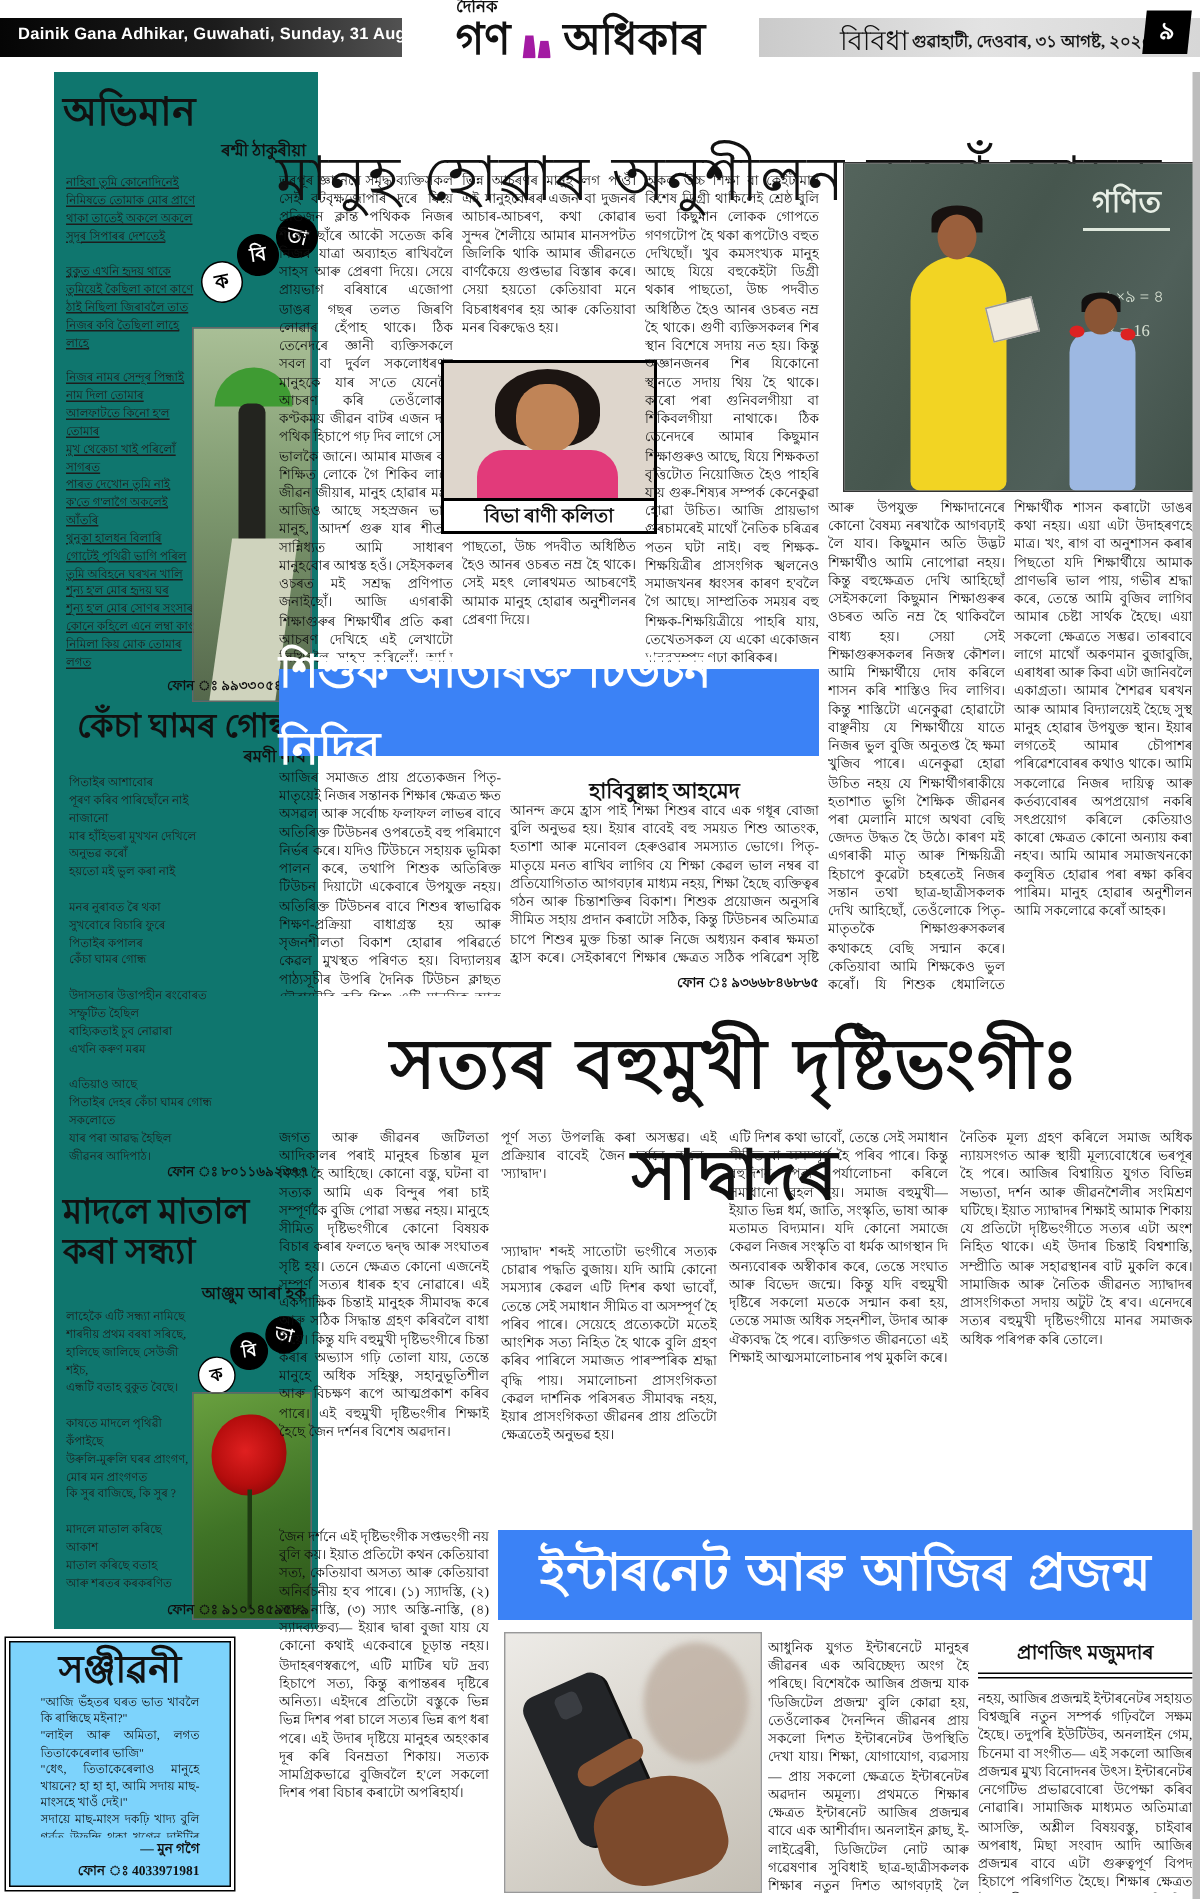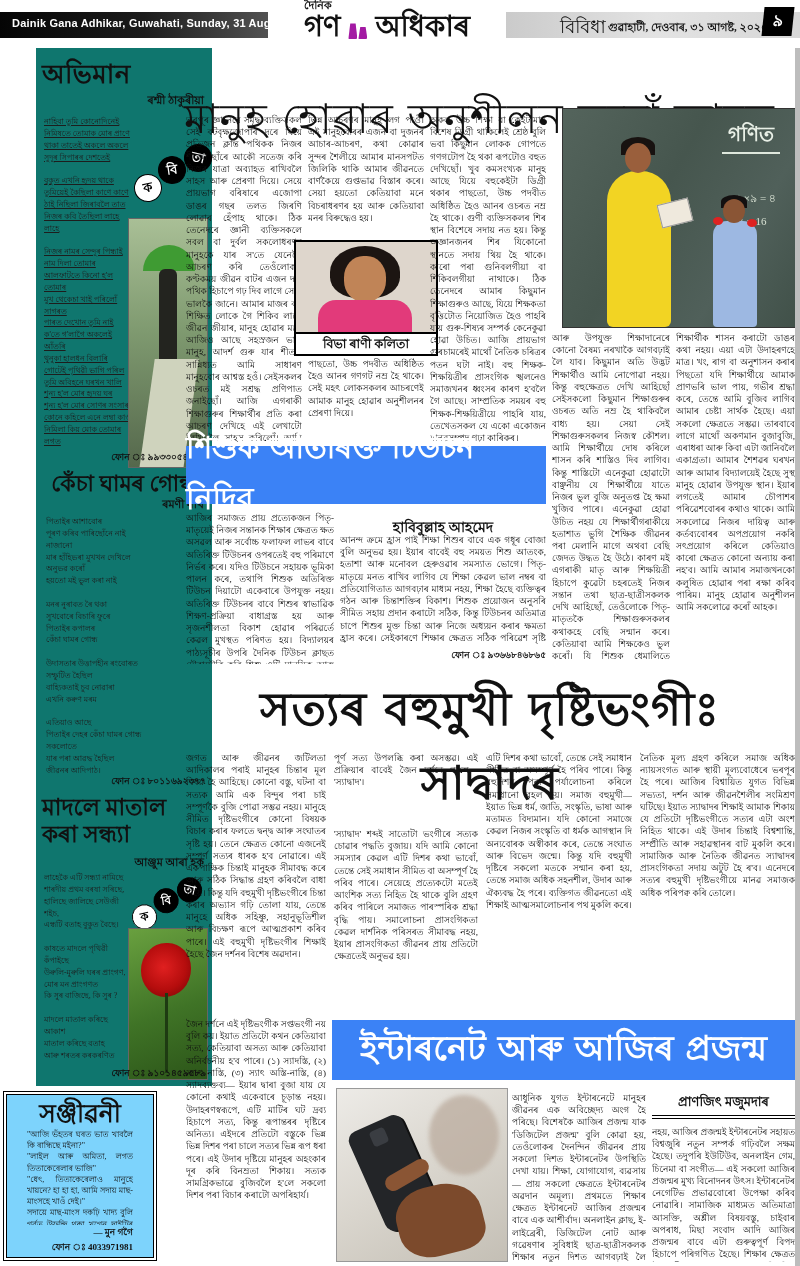--- a/index.html
+++ b/index.html
@@ -269,21 +269,21 @@
   <div class="abs col" style="left:186px;top:114px;width:116px;height:328px;">ভৰপূৰ জ্ঞানেৰে সমৃদ্ধ ব্যক্তিসকল সেই বটবৃক্ষজোপাৰ দৰে যিয়ে প্ৰতিজন ক্লান্ত পথিকক নিজৰ শীতল ছাঁৰে আকৌ সতেজ কৰি নিজৰ যাত্ৰা অব্যাহত ৰাখিবলৈ সাহস আৰু প্ৰেৰণা দিয়ে। সেয়ে প্ৰায়ভাগ বৰিষাৰে এজোপা ডাঙৰ গছৰ তলত জিৰণি লোৱাৰ হেঁপাহ থাকে। ঠিক তেনেদৰে জ্ঞানী ব্যক্তিসকলে সবল বা দুৰ্বল সকলোধৰণৰ মানুহকে যাৰ স'তে যেনেকৈ আচৰণ কৰি তেওঁলোকক কণ্টকময় জীৱন বাটৰ এজন দক্ষ পথিক হিচাপে গঢ় দিব লাগে সেয়া ভালকৈ জানে। আমাৰ মাজৰ বহু শিক্ষিত লোকে গৈ শিকিব লাগে জীৱন জীয়াৰ, মানুহ হোৱাৰ মন্ত্ৰ। আজিও আছে সহস্ৰজন ভাল মানুহ, আদৰ্শ গুৰু যাৰ শীতল সান্নিধ্যত আমি সাধাৰণ মানুহবোৰ আশ্বস্ত হওঁ। সেইসকলৰ ওচৰত মই সশ্ৰদ্ধ প্ৰণিপাত জনাইছোঁ। আজি এগৰাকী শিক্ষাগুৰুৰ শিক্ষাৰ্থীৰ প্ৰতি কৰা আচৰণ দেখিহে এই লেখাটো লিখিবলৈ সাহস কৰিলোঁ। আমি আমাৰ দৈনন্দিন জীৱনত</div>
   <div class="abs col" style="left:308px;top:114px;width:116px;height:122px;">ভিন্ন আচৰণৰ মানুহ লগ পাওঁ। এই মানুহবোৰৰ এজন বা দুজনৰ আচাৰ-আচৰণ, কথা কোৱাৰ সুন্দৰ শৈলীয়ে আমাৰ মানসপটত জিলিকি থাকি আমাৰ জীৱনতে বাৰ্ণকৈয়ে গুপ্তভাৱ বিস্তাৰ কৰে। সেয়া হয়তো কেতিয়াবা মনে বিচৰাধৰণৰ হয় আৰু কেতিয়াবা মনৰ বিৰুদ্ধেও হয়।</div>
 
   <div class="abs photo-box">
     <div class="ap-hair"></div>
     <div class="ap-face"></div>
     <div class="ap-body"></div>
     <div class="ap-caption">বিভা ৰাণী কলিতা</div>
   </div>
 
-  <div class="abs col" style="left:308px;top:358px;width:116px;height:84px;">পাছতো, উচ্চ পদবীত অধিষ্ঠিত হৈও আনৰ গণগট নম্ৰ হৈ থাকে। সেই মহৎ লোকসকলৰ আচৰণেই আমাক মানুহ হোৱাৰ অনুশীলনৰ প্ৰেৰণা দিয়ে।</div>
+  <div class="abs col" style="left:308px;top:358px;width:116px;height:84px;">পাছতো, উচ্চ পদবীত অধিষ্ঠিত হৈও আনৰ ওচৰত নম্ৰ হৈ থাকে। সেই মহৎ লোৰথমত আচৰণেই আমাক মানুহ হোৱাৰ অনুশীলনৰ প্ৰেৰণা দিয়ে।</div>
   <div class="abs col" style="left:430px;top:114px;width:116px;height:328px;">অকল উচ্চ শিক্ষা বা কেইটামান বিশেষ ডিগ্ৰী থাকিলেই শ্ৰেষ্ঠ বুলি ভবা কিছুমান লোকক গোপতে গণগটোপ হৈ থকা ৰূপটোও বহুত দেখিছোঁ। খুব কমসংখ্যক মানুহ আছে যিয়ে বহুকেইটা ডিগ্ৰী থকাৰ পাছতো, উচ্চ পদবীত অধিষ্ঠিত হৈও আনৰ ওচৰত নম্ৰ হৈ থাকে। গুণী ব্যক্তিসকলৰ শিৰ স্থান বিশেষে সদায় নত হয়। কিন্তু অজ্ঞানজনৰ শিৰ যিকোনো স্থানতে সদায় থিয় হৈ থাকে। কাৰো পৰা গুনিবলগীয়া বা শিকিবলগীয়া নাথাকে। ঠিক তেনেদৰে আমাৰ কিছুমান শিক্ষাগুৰুও আছে, যিয়ে শিক্ষকতা বৃত্তিটোত নিয়োজিত হৈও পাহৰি যায় গুৰু-শিষ্যৰ সম্পৰ্ক কেনেকুৱা হোৱা উচিত। আজি প্ৰায়ভাগ গুৰচামৰেই মাথোঁ নৈতিক চৰিত্ৰৰ পতন ঘটা নাই। বহু শিক্ষক-শিক্ষয়িত্ৰীৰ প্ৰাসংগিক স্খলনেও সমাজখনৰ ধ্বংসৰ কাৰণ হ'বলৈ গৈ আছে। সাম্প্ৰতিক সময়ৰ বহু শিক্ষক-শিক্ষয়িত্ৰীয়ে পাহৰি যায়, তেখেতসকল যে একো একোজন মানৱসম্পদ গঢ়া কাৰিকৰ।</div>
 
   <div class="abs img-class">
     <div class="chalk-title">গণিত</div>
     <div class="chalk-eq">২×৯ = ৪
 ৪ = 16
 = 15</div>
     <div class="teacher"></div>
     <div class="teacher-hair"></div>
     <div class="teacher-head"></div>

